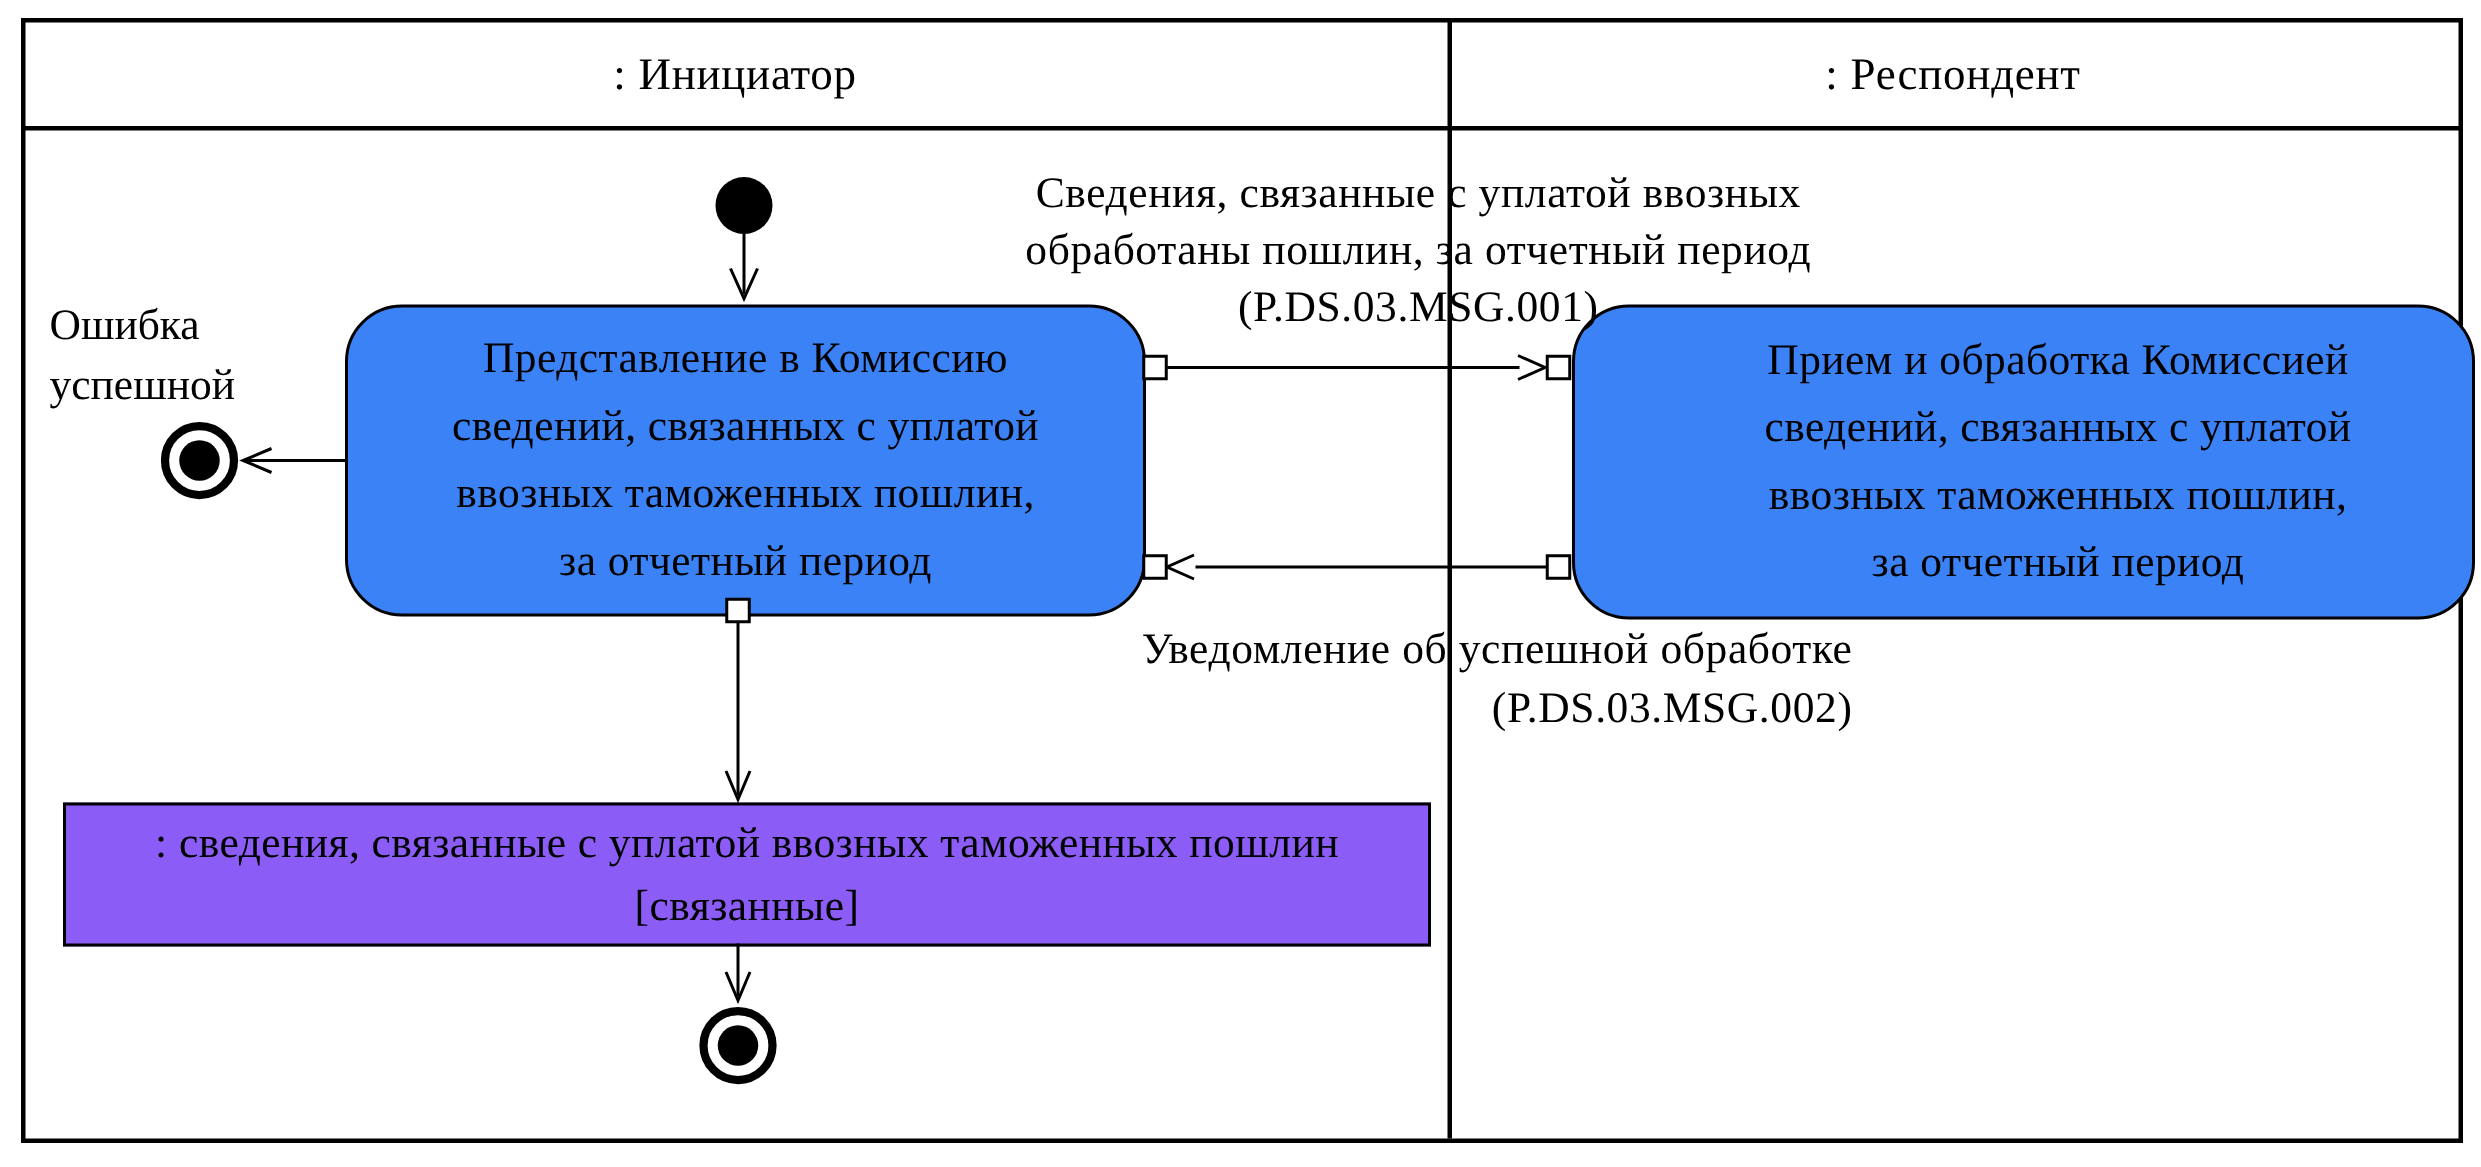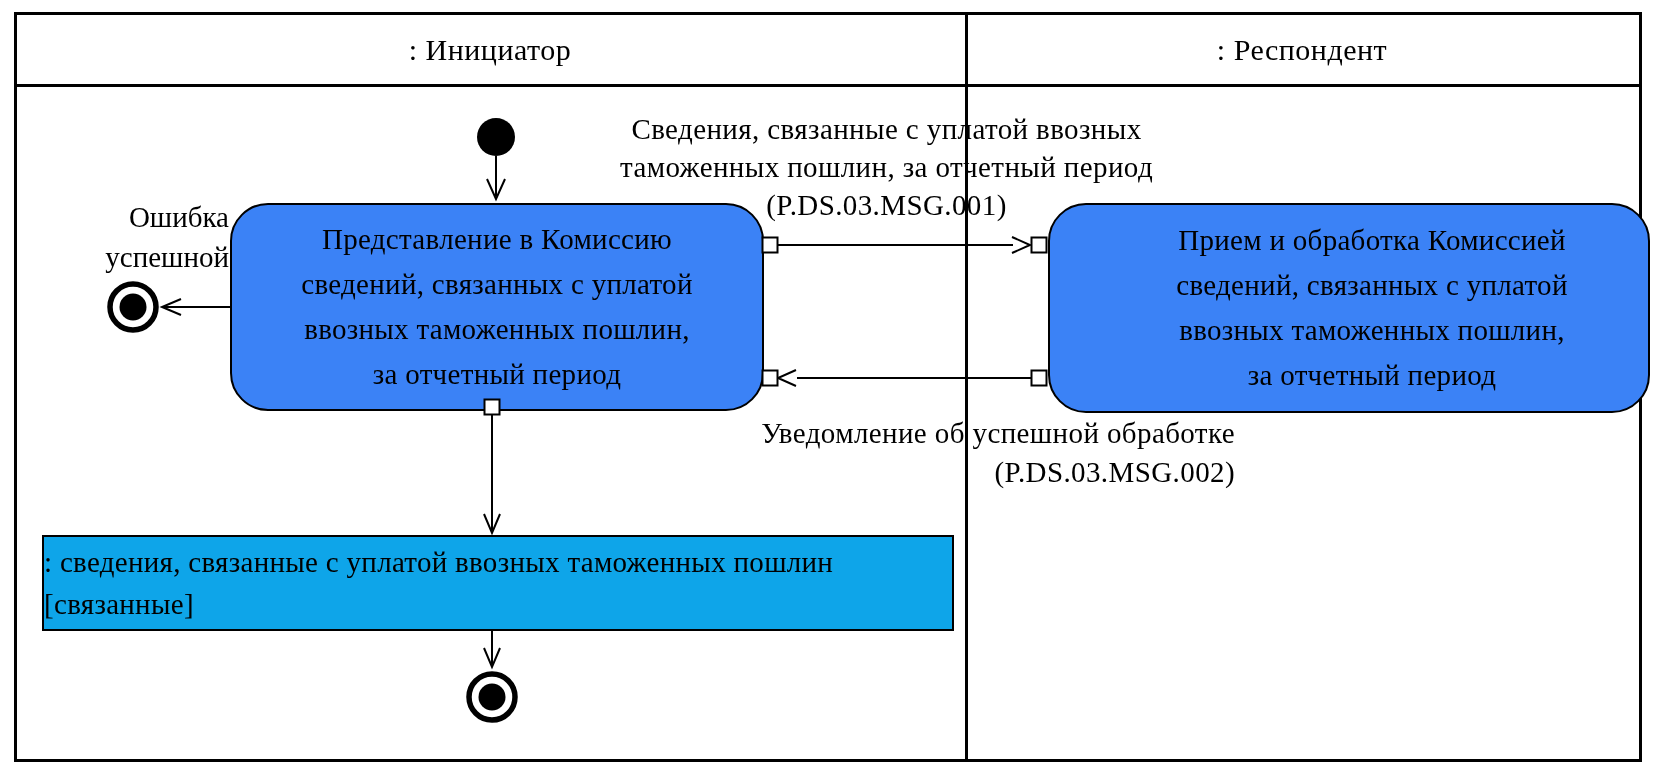--- a/index.html
+++ b/index.html
@@ -59,43 +59,43 @@
     letter-spacing: 0.3px;
   }
   .activity.act1 { left: 230px; top: 203px; width: 530px; height: 204px; }
   .activity.act2 { left: 1048px; top: 203px; width: 552px; height: 206px; padding-left: 46px; }
 
   
   .object-node {
     left: 42px; top: 535px;
     width: 908px; height: 92px;
     border: 2.5px solid #000;
-    background: #0ea5e9;
+    background: #8b5cf6;
     display: flex;
     flex-direction: column;
-    align-items: flex-start;
+    align-items: center;
     justify-content: center;
     text-align: center;
     font-size: 29px;
     line-height: 42px;
     letter-spacing: 0.3px;
   }
 
   
   .msg {
     text-align: center;
     font-size: 29px;
     letter-spacing: 0.4px;
     white-space: nowrap;
   }
-  .msg.msg1 { left: 584px; top: 110px; width: 605px; line-height: 38px; }
+  .msg.msg1 { left: 643px; top: 110px; width: 605px; line-height: 38px; }
   .msg.msg2 { left: 625px; top: 414px; width: 610px; line-height: 39px; text-align: right; }
   .err-label {
     left: 33px; top: 197px; width: 196px;
-    text-align: right;
+    text-align: left;
     font-size: 29px;
     line-height: 40px;
   }
 
   .overlay {
     left: 0; top: 0;
     width: 1654px; height: 778px;
     pointer-events: none;
   }
 </style>
@@ -120,21 +120,21 @@
 
   <div class="abs activity act2">
     <div>Прием и обработка Комиссией</div>
     <div>сведений, связанных с уплатой</div>
     <div>ввозных таможенных пошлин,</div>
     <div>за отчетный период</div>
   </div>
 
   <div class="abs msg msg1">
     <div>Сведения, связанные с уплатой ввозных</div>
-    <div>таможенных пошлин, за отчетный период</div>
+    <div>обработаны пошлин, за отчетный период</div>
     <div>(P.DS.03.MSG.001)</div>
   </div>
 
   <div class="abs msg msg2">
     <div>Уведомление об успешной обработке</div>
     <div>(P.DS.03.MSG.002)</div>
   </div>
 
   <div class="abs err-label">
     <div>Ошибка</div>

